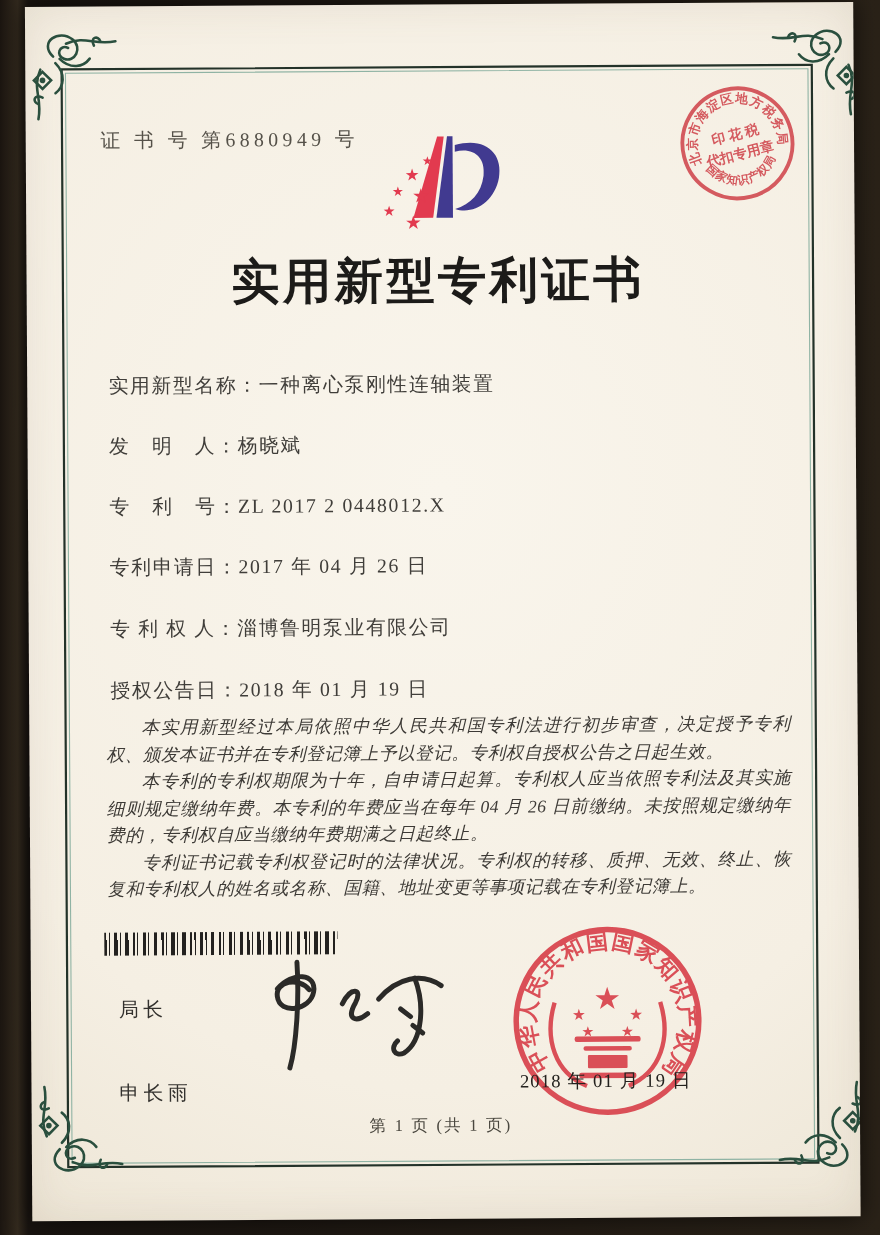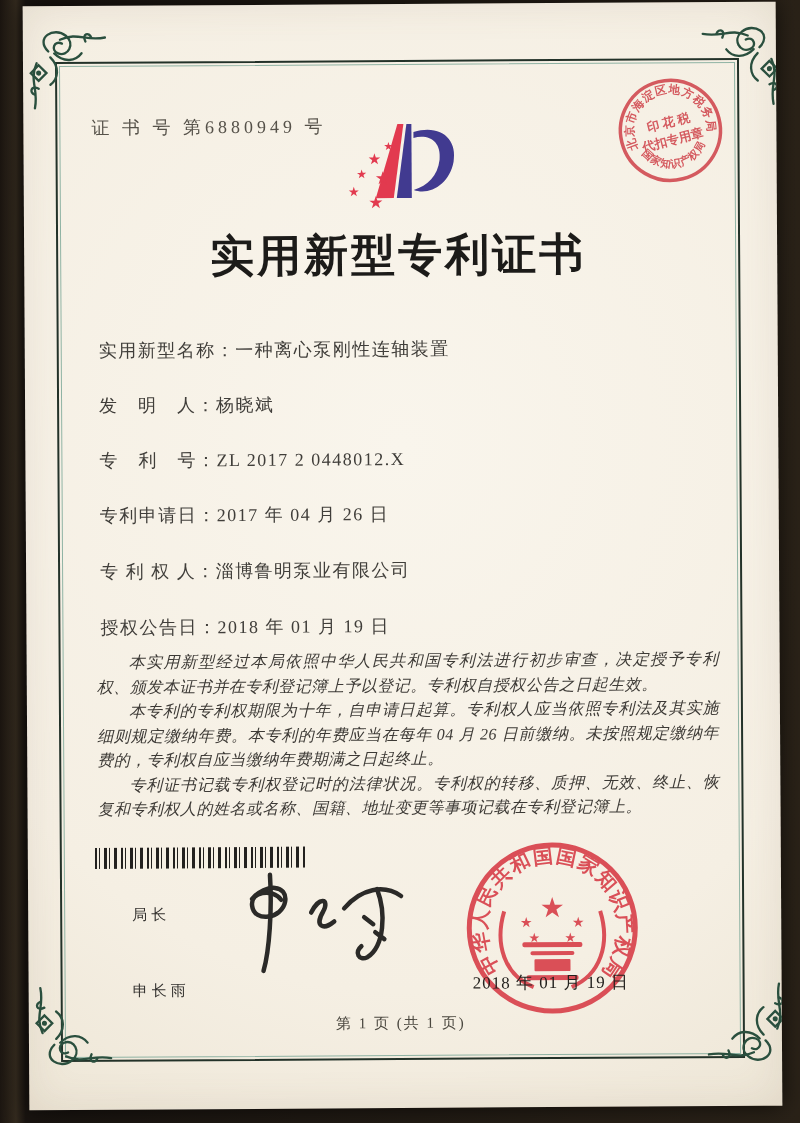--- a/index.html
+++ b/index.html
@@ -44,21 +44,21 @@
   .barcode{
     left:93px;top:846px;width:212px;height:21px;
     background:
       repeating-linear-gradient(90deg,
         #23211f 0 2px, transparent 2px 4px,
         #23211f 4px 5px, transparent 5px 9px,
         #23211f 9px 12px, transparent 12px 14px,
         #23211f 14px 15px, transparent 15px 19px,
         #23211f 19px 22px, transparent 22px 26px);
   }
-  .signer{left:106px;font-size:15px;color:#33312e;letter-spacing:4px;margin-left:24px;}
+  .signer{left:106px;font-size:18px;color:#33312e;letter-spacing:4px;}
   .sig-svg{left:212px;top:868px;}
   .seal-bottom{left:461px;top:840px;opacity:.92;}
   .seal-top{left:603px;top:62px;transform:rotate(-14deg);opacity:.85;}
   .seal-date{
     left:470px;top:972px;width:180px;font-size:17px;color:#23211e;
     letter-spacing:1px;white-space:nowrap;z-index:5;
   }
   .footer{
     left:58px;top:1014px;width:680px;text-align:center;
     font-size:15px;color:#4a473f;letter-spacing:2px;

